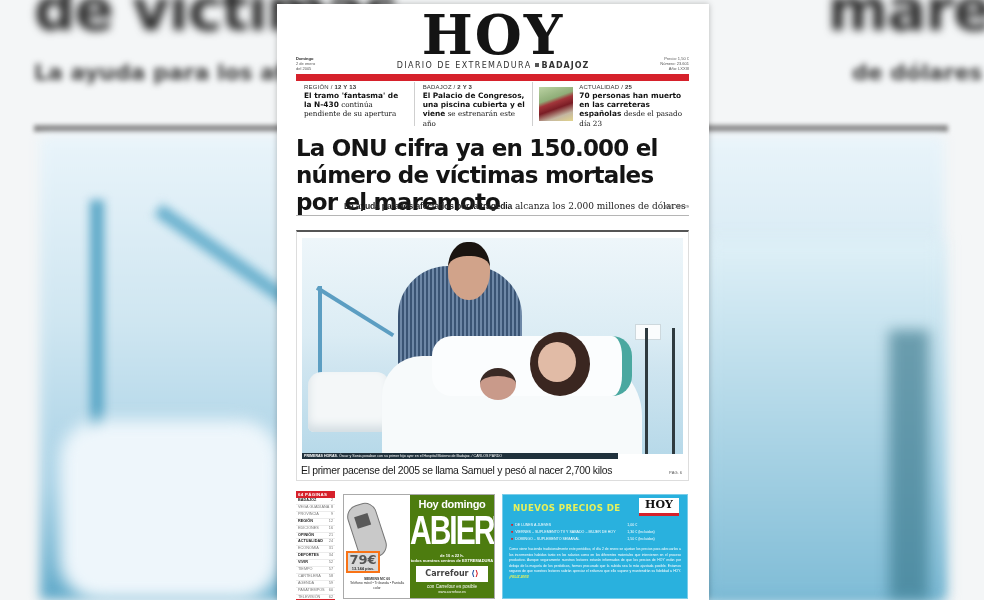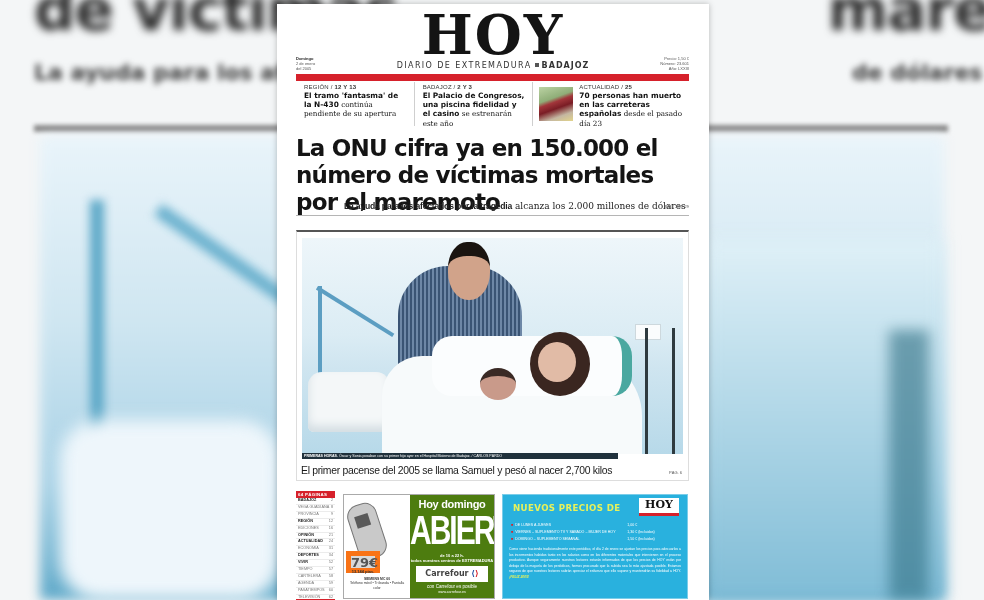--- a/index.html
+++ b/index.html
@@ -72,21 +72,21 @@
 
     
     .index { position: absolute; left: 19px; top: 487px; width: 39px; height: 110px; border-bottom: 2px solid #d6212b; }
     .index-head { background: #d6212b; color: #fff; font: bold 4.4px "Liberation Sans", sans-serif; padding: 1px 2px; letter-spacing: .3px; }
     .index-row { display: flex; justify-content: space-between; font: 3.8px "Liberation Sans", sans-serif; color: #777; line-height: 5.9px; padding: 0 2px; border-bottom: 1px solid #ececec; }
     .index-row.bold .n { font-weight: bold; color: #222; }
     .ad-left { position: absolute; left: 66px; top: 490px; width: 152px; height: 105px; border: 1px solid #aaa; background: #fff; overflow: hidden; }
     .ad-phone-area { position: absolute; left: 0; top: 0; width: 64px; height: 105px; background: #fff; }
     .phone { position: absolute; left: 8px; top: 8px; width: 30px; height: 56px; background: #c9c9c9; border-radius: 12px; transform: rotate(-18deg); border: 1px solid #777; }
     .phone::after { content: ""; position: absolute; left: 6px; top: 10px; width: 14px; height: 12px; background: #5a5a5a; }
-    .price-box { position: absolute; left: 2px; top: 56px; width: 34px; height: 22px; background: #d9d9d9; border: 5px solid #f97316; text-align: center; }
+    .price-box { position: absolute; left: 2px; top: 56px; width: 34px; height: 22px; background: #d9d9d9; border: 2px solid #f97316; text-align: center; }
     .price-big { font: bold 13px "DejaVu Sans", sans-serif; color: #555; line-height: 13px; }
     .price-small { font: bold 4px "Liberation Sans", sans-serif; color: #333; }
     .phone-desc { position: absolute; left: 2px; top: 82px; width: 62px; font: 3.4px "Liberation Sans", sans-serif; color: #333; text-align: center; line-height: 4.3px; }
     .phone-desc b { font-weight: bold; }
     .ad-carrefour { position: absolute; left: 66px; top: 0; right: 0; height: 105px; background: #4d7c0f; text-align: center; color: #fff; }
     .ad-c-top { font: bold 11px "Liberation Sans", sans-serif; margin-top: 3px; letter-spacing: -0.3px; }
     .ad-c-big { font: bold 30px "Liberation Sans", sans-serif; line-height: 30px; letter-spacing: -2px; transform: scaleY(1.35); margin-top: 5px; }
     .ad-c-dates { font: bold 4px "Liberation Sans", sans-serif; margin-top: 8px; line-height: 5px; }
     .ad-c-logo { margin: 3px 6px 0; background: #fff; color: #444; font: bold 8px "DejaVu Sans", sans-serif; height: 16px; line-height: 16px; }
     .ad-c-slogan { font: 4.6px "Liberation Sans", sans-serif; margin-top: 2px; }
@@ -136,21 +136,21 @@
   </div>
   <div class="red-rule"></div>
 
   <div class="teasers">
     <div class="teaser">
       <div class="sec"><span>REGIÓN</span> / <b>12 Y 13</b></div>
       <div class="txt"><b>El tramo 'fantasma' de la N-430</b> <span class="ser">continúa pendiente de su apertura</span></div>
     </div>
     <div class="teaser">
       <div class="sec"><span>BADAJOZ</span> / <b>2 Y 3</b></div>
-      <div class="txt"><b>El Palacio de Congresos, una piscina fidelidad y el casino</b> <span class="ser">se estrenarán este año</span></div>
+      <div class="txt"><b>El Palacio de Congresos, una piscina cubierta y el viene</b> <span class="ser">se estrenarán este año</span></div>
     </div>
     <div class="teaser with-thumb">
       <div class="thumb"></div>
       <div class="sec"><span>ACTUALIDAD</span> / <b>25</b></div>
       <div class="txt"><b>70 personas han muerto en las carreteras españolas</b> <span class="ser">desde el pasado día 23</span></div>
     </div>
   </div>
 
   <h1 class="headline">La ONU cifra ya en 150.000 el número de víctimas mortales por el maremoto</h1>
   <div class="subhead">

